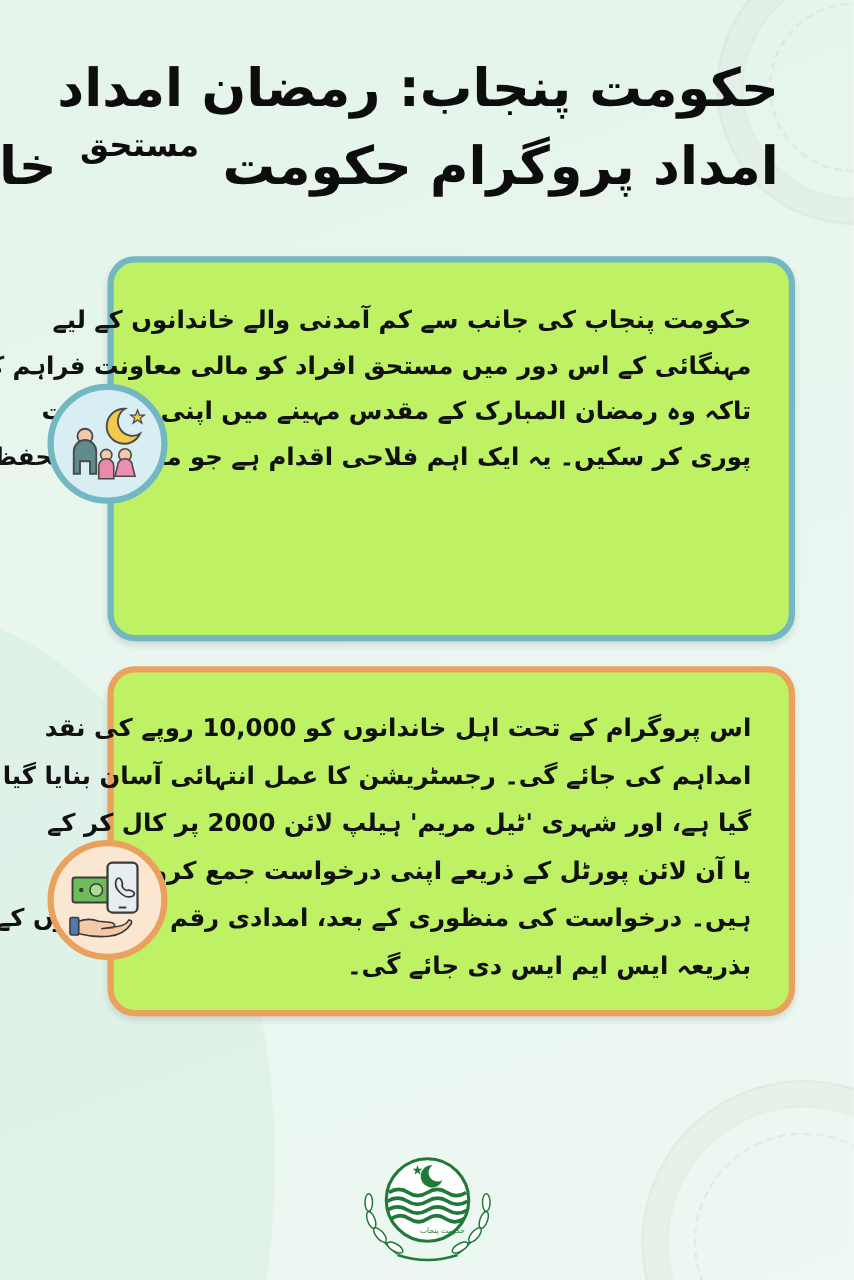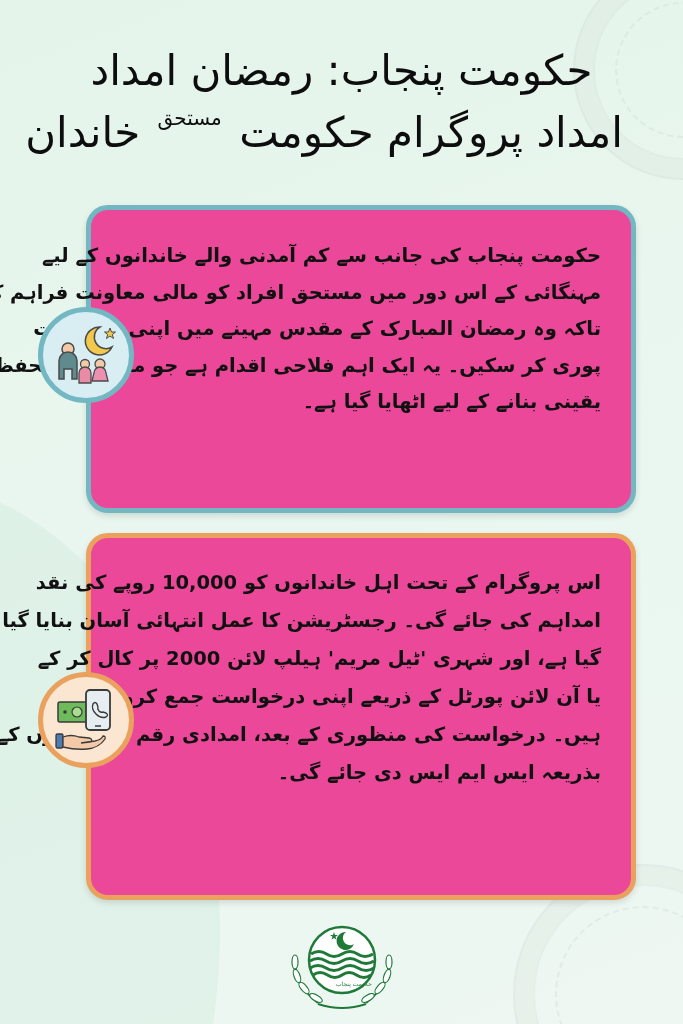--- a/index.html
+++ b/index.html
@@ -22,37 +22,37 @@
     .mandala.top { right: -110px; top: -40px; }
     .mandala.bottom { right: -90px; bottom: -100px; width: 260px; height: 260px; }
     .mandala::after {
       content: ""; position: absolute; inset: 40px; border-radius: 50%;
       border: 2px dashed rgba(200, 215, 205, 0.35);
     }
 
     .title {
       position: absolute; left: 60px; top: 40px; width: 563px;
       direction: rtl; text-align: center;
-      font-family: "DejaVu Sans", sans-serif; font-weight: normal;
+      font-family: "DejaVu Sans", sans-serif; font-weight: bold;
       color: #0d0d0d; font-size: 42px; line-height: 62px;
     }
     .title .line { display: block; white-space: nowrap; }
-    .title .raised { font-size: 20px; position: relative; top: -22px; margin: 0 4px; }
+    .title .raised { font-size: 26px; position: relative; top: -22px; margin: 0 4px; }
 
     .card {
       position: absolute; left: 86px; width: 550px;
-      background: #ec4899; border-radius: 22px;
+      background: #bef264; border-radius: 22px;
       box-shadow: 0 3px 6px rgba(0,0,0,0.12);
       direction: rtl;
       padding: 28px 30px 20px 44px;
       font-family: "DejaVu Sans", sans-serif; font-weight: bold;
       color: #111; font-size: 19.5px; line-height: 36.5px; text-align: justify;
     }
     .card.teal { top: 205px; height: 308px; border: 5px solid #72b7c2; }
-    .card.orange { top: 533px; height: 367px; border: 5px solid #e9a15d; padding-top: 26px; line-height: 38px; }
+    .card.orange { top: 533px; height: 280px; border: 5px solid #e9a15d; padding-top: 26px; line-height: 38px; }
     .card p span { display: block; white-space: nowrap; }
 
     .badge {
       position: absolute; width: 96px; height: 96px; border-radius: 50%;
       display: flex; align-items: center; justify-content: center;
     }
     .badge.teal { left: 38px; top: 307px; background: #d9eef2; border: 5px solid #72b7c2; }
     .badge.orange { left: 38px; top: 672px; background: #fbe6d2; border: 5px solid #e9a15d; }
 
     .logo {
@@ -74,21 +74,20 @@
     <span>خاندان</span>
   </span>
 </h1>
 
 <div class="card teal">
   <p>
     <span>حکومت پنجاب کی جانب سے کم آمدنی والے خاندانوں کے لیے</span>
     <span>مہنگائی کے اس دور میں مستحق افراد کو مالی معاونت فراہم کرنا ہے</span>
     <span>تاکہ وہ رمضان المبارک کے مقدس مہینے میں اپنی ضروریات</span>
     <span>پوری کر سکیں۔ یہ ایک اہم فلاحی اقدام ہے جو معاشرتی تحفظ کو</span>
-    <span>یقینی بنانے کے لیے اٹھایا گیا ہے۔</span>
   </p>
 </div>
 <div class="badge teal">
   <svg width="72" height="72" viewBox="0 0 72 72">
 
     <path d="M50 8 a14 14 0 1 0 12 20 a11 11 0 1 1 -12 -20z" fill="#f2c94c" stroke="#4a4a4a" stroke-width="1.5"></path>
     <polygon points="60,9 61.5,13 65.5,13 62.3,15.5 63.5,19.5 60,17 56.5,19.5 57.7,15.5 54.5,13 58.5,13" fill="#f2c94c" stroke="#4a4a4a" stroke-width="1"></polygon>
 
     <circle cx="18" cy="30" r="6" fill="#f4c9a8" stroke="#4a4a4a" stroke-width="1.5"></circle>
     <path d="M9 60 V42 a9 9 0 0 1 18 0 V60 h-5 V50 h-8 V60z" fill="#5f8b8e" stroke="#4a4a4a" stroke-width="1.5"></path>

